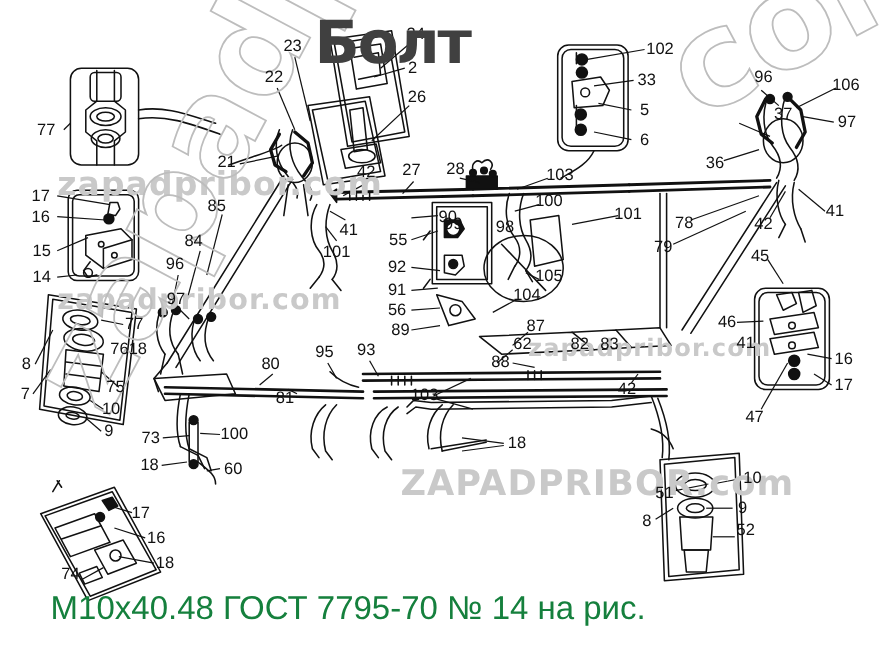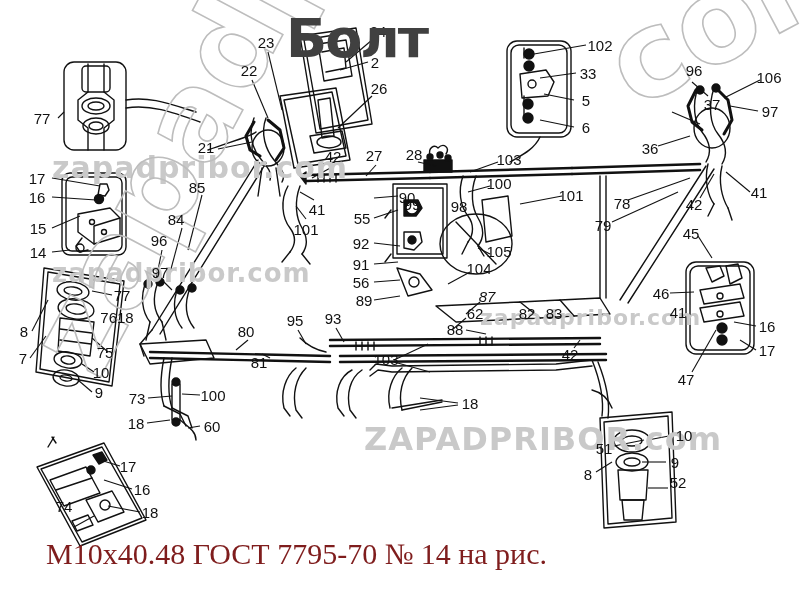--- a/index.html
+++ b/index.html
@@ -75,23 +75,23 @@
     letter-spacing: -2px;
     line-height: 1;
   }
 
   
   #caption {
     position: absolute;
     left: 46px;
     top: 537px;
     z-index: 7;
-    font-family: Liberation Serif, serif;
+    font-family: Liberation Sans, sans-serif;
     font-size: 30px;
-    color: #7f1d1d;
+    color: #15803d;
     white-space: nowrap;
     letter-spacing: 0px;
   }
 </style>
 </head>
 <body>
 
 <div id="page">
 
   <div id="watermarks">
@@ -413,21 +413,21 @@
       <div class="cal" style="left: 105px; top: 352px;">75</div>
       <div class="cal" style="left: 101px; top: 372px;">10</div>
       <div class="cal" style="left: 99px; top: 392px;">9</div>
       <div class="cal" style="left: 137px; top: 398px;">73</div>
       <div class="cal" style="left: 213px; top: 395px;">100</div>
       <div class="cal" style="left: 136px; top: 423px;">18</div>
       <div class="cal" style="left: 212px; top: 426px;">60</div>
       <div class="cal" style="left: 128px; top: 466px;">17</div>
       <div class="cal" style="left: 142px; top: 489px;">16</div>
       <div class="cal" style="left: 150px; top: 512px;">18</div>
-      <div class="cal" style="left: 64px; top: 506px; text-align: center;">74</div>
+      <div class="cal" style="left: 64px; top: 522px; text-align: center;">74</div>
       <div class="cal" style="left: 266px; top: 42px;">23</div>
       <div class="cal" style="left: 249px; top: 70px;">22</div>
       <div class="cal" style="left: 378px; top: 31px;">24</div>
       <div class="cal" style="left: 375px; top: 62px;">2</div>
       <div class="cal" style="left: 379px; top: 88px;">26</div>
       <div class="cal" style="left: 206px; top: 147px;">21</div>
       <div class="cal" style="left: 333px; top: 156px;">42</div>
       <div class="cal" style="left: 374px; top: 155px;">27</div>
       <div class="cal" style="left: 197px; top: 187px;">85</div>
       <div class="cal" style="left: 176px; top: 219px;">84</div>
@@ -446,21 +446,21 @@
       <div class="cal" style="left: 361px; top: 197px; margin-left: 46px;">90</div>
       <div class="cal" style="left: 362px; top: 218px;">55</div>
       <div class="cal" style="left: 412px; top: 204px;">99</div>
       <div class="cal" style="left: 459px; top: 206px;">98</div>
       <div class="cal" style="left: 361px; top: 243px;">92</div>
       <div class="cal" style="left: 361px; top: 264px;">91</div>
       <div class="cal" style="left: 361px; top: 282px;">56</div>
       <div class="cal" style="left: 364px; top: 300px;">89</div>
       <div class="cal" style="left: 499px; top: 251px;">105</div>
       <div class="cal" style="left: 479px; top: 268px;">104</div>
-      <div class="cal" style="left: 487px; top: 296px; font-style: italic;">87</div>
+      <div class="cal" style="left: 487px; top: 296px;">87</div>
       <div class="cal" style="left: 475px; top: 313px;">62</div>
       <div class="cal" style="left: 527px; top: 313px;">82</div>
       <div class="cal" style="left: 554px; top: 313px;">83</div>
       <div class="cal" style="left: 455px; top: 329px;">88</div>
       <div class="cal" style="left: 386px; top: 359px;">103</div>
       <div class="cal" style="left: 470px; top: 403px;">18</div>
       <div class="cal" style="left: 570px; top: 354px;">42</div>
       <div class="cal" style="left: 600px; top: 45px;">102</div>
       <div class="cal" style="left: 588px; top: 73px;">33</div>
       <div class="cal" style="left: 586px; top: 100px;">5</div>

